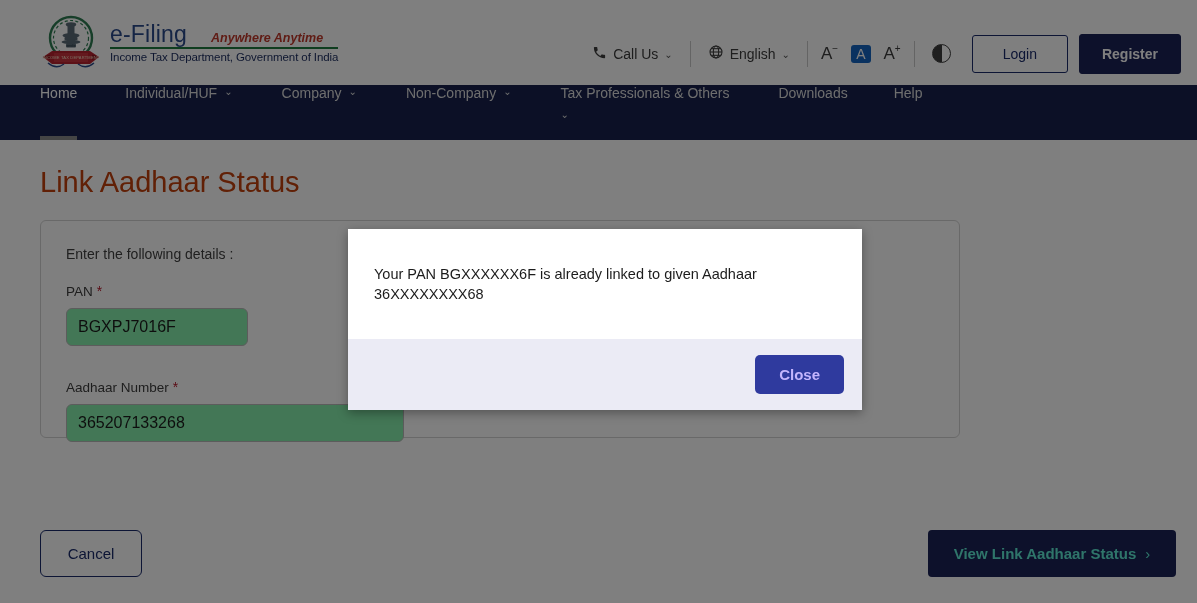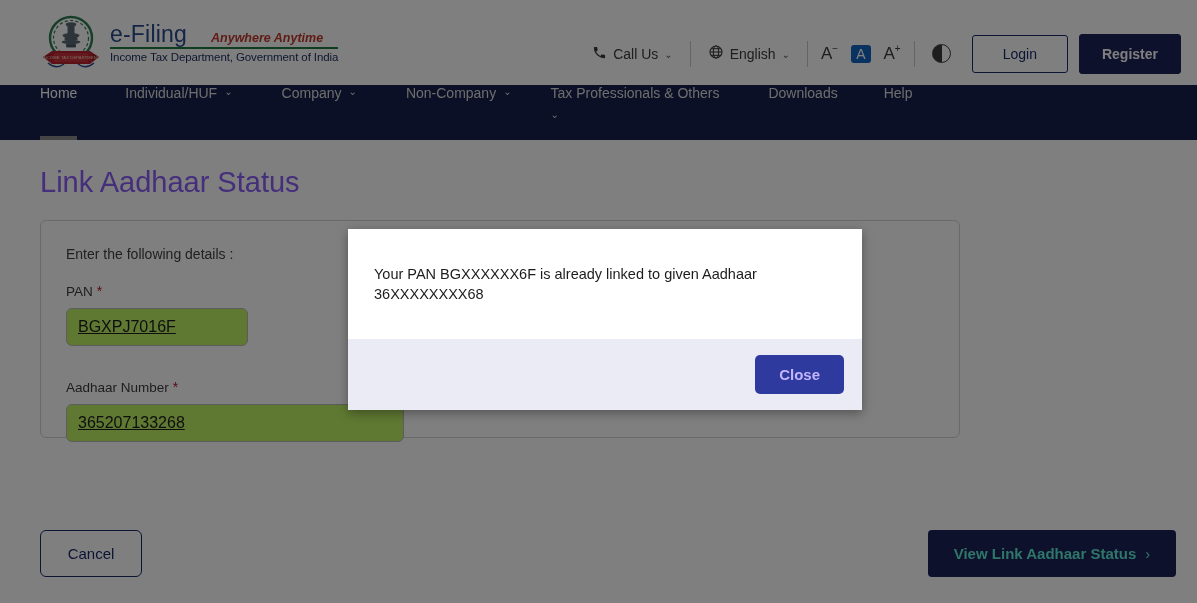--- a/index.html
+++ b/index.html
@@ -178,21 +178,21 @@
     position: absolute;
     top: 140px; left: 0;
     width: 1197px;
     height: 463px;
     background: #ffffff;
   }
   .page-title {
     position: absolute;
     left: 40px; top: 26px;
     font-size: 29px;
-    color: #8b5cf6;
+    color: #c2410c;
     font-weight: normal;
     margin: 0;
   }
   .form-card {
     position: absolute;
     left: 40px; top: 80px;
     width: 920px;
     height: 218px;
     border: 1px solid #d3d3d3;
     border-radius: 6px;
@@ -215,23 +215,22 @@
   }
   .req { color: #b5192b; font-size: 14px; margin-left: 4px; }
   .finput {
     display: block;
     font-family: "Liberation Sans", sans-serif;
     font-size: 16px;
     color: #1c1c1c;
     border: 1px solid #b9b9b9;
     border-radius: 6px;
     padding: 9px 11px;
-    background: #bef264;
+    background: #86efac;
     outline: none;
-    text-decoration: underline;
   }
   .finput.pan { width: 182px; }
   .finput.aadhaar { width: 338px; }
 
   .btn-cancel {
     position: absolute;
     left: 40px; top: 390px;
     width: 102px; height: 47px;
     border: 1px solid #1a2b6b;
     border-radius: 6px;
@@ -396,21 +395,21 @@
       <span>Home</span>
     </div>
     <div class="nav-item" style="margin-right:49px;">
       <span>Individual/HUF</span>
       <span class="caret">⌄</span>
     </div>
     <div class="nav-item" style="margin-right:49px;">
       <span>Company</span>
       <span class="caret">⌄</span>
     </div>
-    <div class="nav-item" style="margin-right:39px;">
+    <div class="nav-item" style="margin-right:49px;">
       <span>Non-Company</span>
       <span class="caret">⌄</span>
     </div>
     <div class="nav-item" style="margin-right:49px;flex-direction:column;">
       <span>Tax Professionals &amp; Others</span>
       <span class="caret">⌄</span>
     </div>
     <div class="nav-item" style="margin-right:46px;">
       <span>Downloads</span>
     </div>

